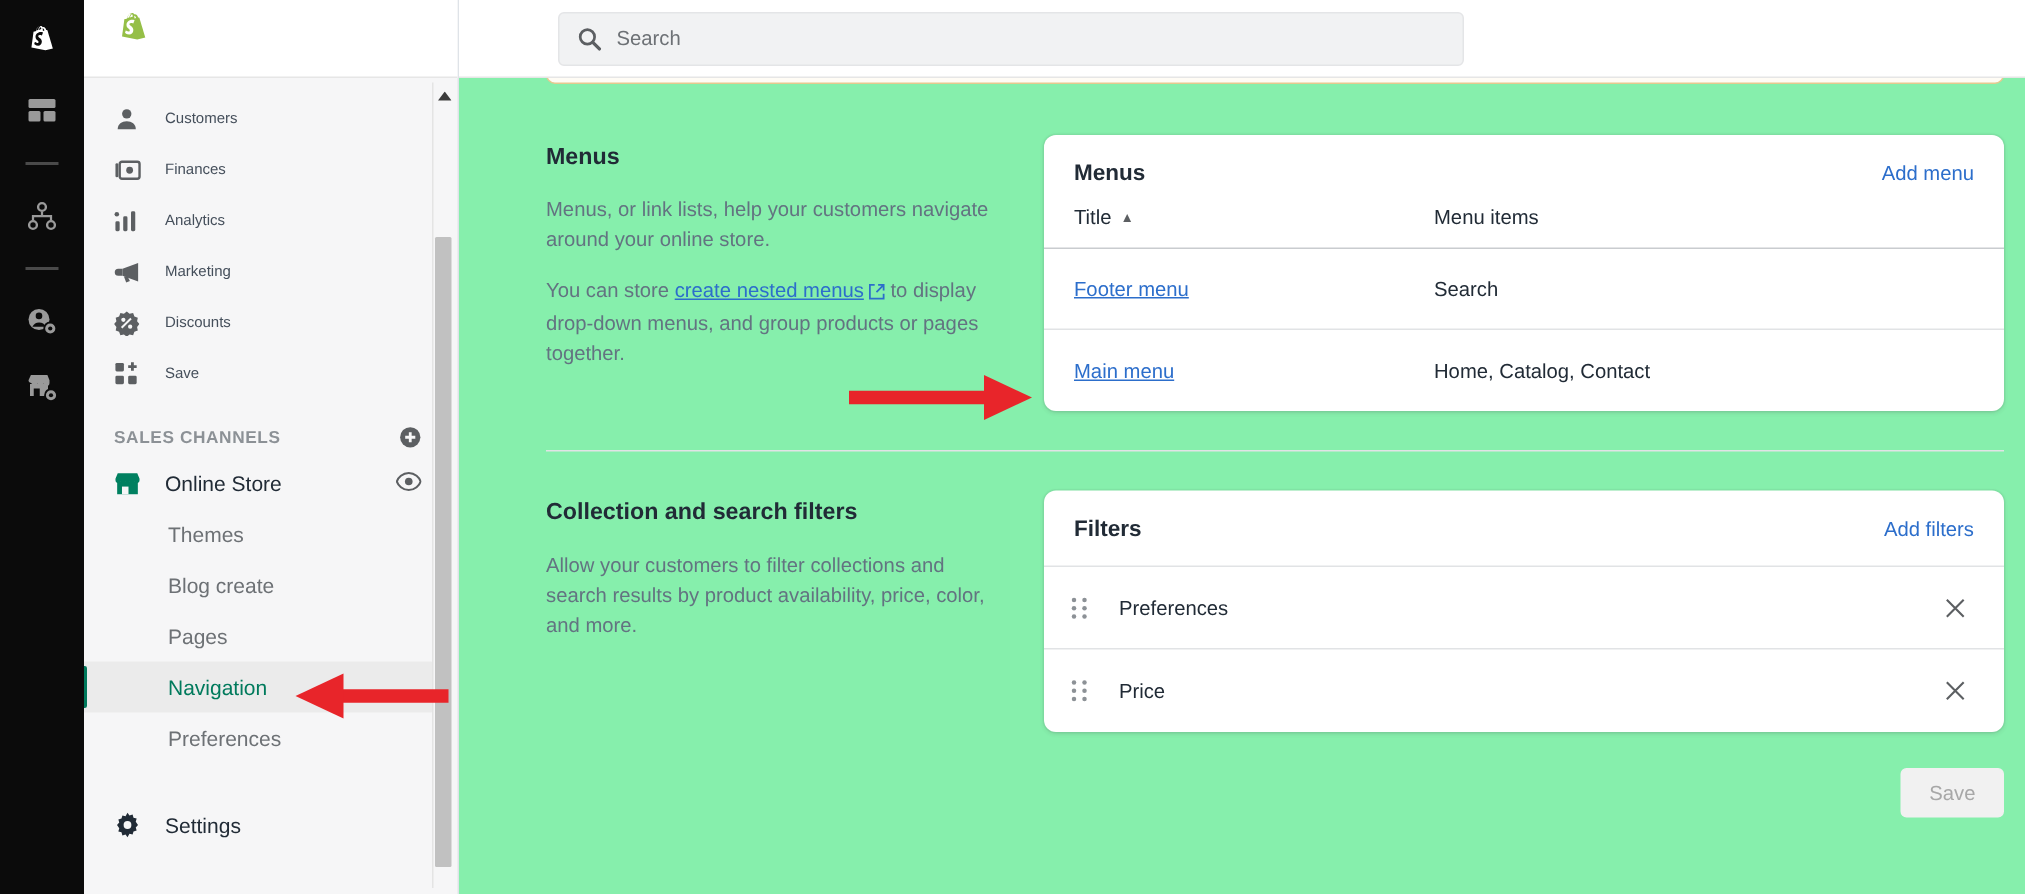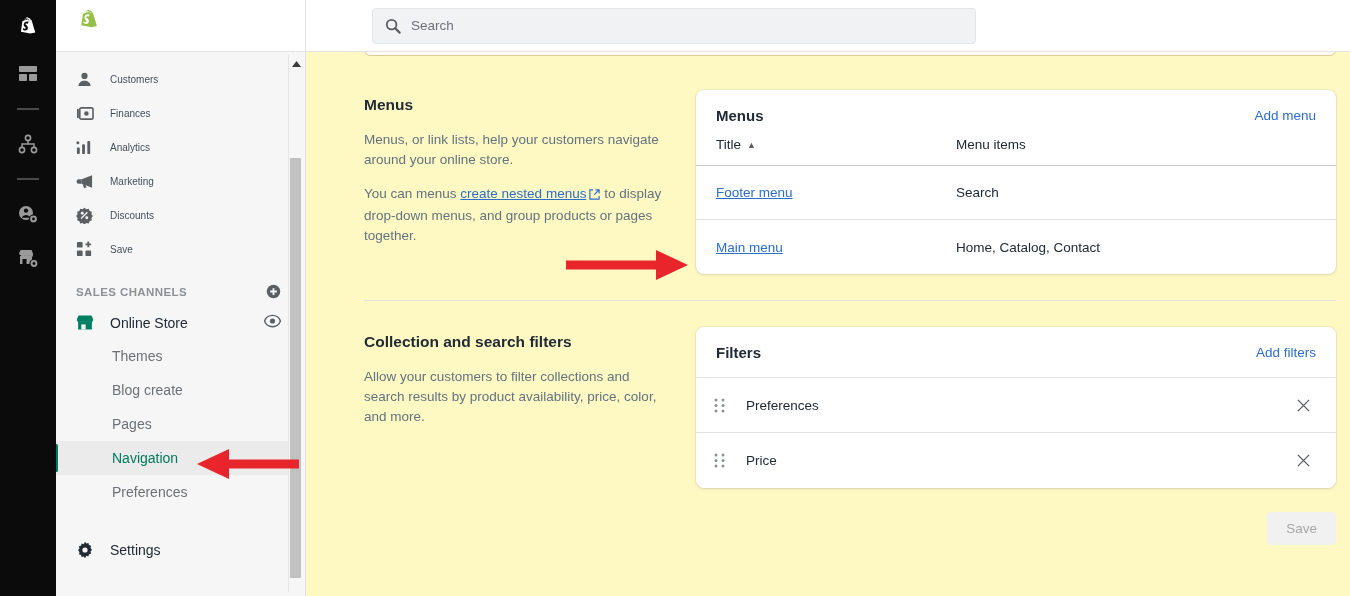--- a/index.html
+++ b/index.html
@@ -62,21 +62,21 @@
     font-size: 11.5px; font-weight: bold; letter-spacing: .4px;
     color: #8c9196; text-transform: uppercase;
   }
   .section-head .head-action { display: flex; align-items: center; }
 
   .channel-row {
     display: flex; align-items: center; justify-content: space-between;
     height: 34px; padding-left: 20px; padding-right: 24px;
     font-size: 14px; color: #212b36; font-weight: normal;
   }
-  .channel-left { display: flex; align-items: flex-end; }
+  .channel-left { display: flex; align-items: center; }
   .channel-left .nav-icon { width: 22px; margin-right: 12px; display:flex; align-items:center; }
 
   .sub-item {
     display: flex; align-items: center;
     height: 34px; padding-left: 56px;
     font-size: 14px; color: #6d7175;
     position: relative; cursor: pointer;
   }
   .sub-item.active {
     background: #ebebeb;
@@ -125,21 +125,21 @@
   .search-box input {
     border: 0; background: transparent; outline: none;
     font-family: "Liberation Sans", sans-serif;
     font-size: 13.5px; color: #6d7175; width: 100%;
   }
   .search-box input::placeholder { color: #6d7175; }
 
   
   .main {
     position: absolute; left: 306px; top: 52px; right: 0; bottom: 0;
-    background: #fef9c3; overflow: hidden;
+    background: #86efac; overflow: hidden;
   }
   .banner-sliver {
     position: absolute; left: 58px; top: -6px; right: 14px; height: 10px;
     background: #fffcf5;
     border: 1px solid #e5c98f;
     border-radius: 0 0 6px 6px;
   }
 
   .row {
     display: flex; align-items: flex-start;
@@ -433,21 +433,21 @@
 
   <div class="main">
 
     <div class="banner-sliver"></div>
 
     <div class="row" style="margin-top: 38px;">
       <div class="col-desc">
         <div class="sec-title">Menus</div>
         <div class="sec-body">
           <p>Menus, or link lists, help your customers navigate around your online store.</p>
-          <p><span>You can menus </span><a class="inline-link">create nested menus</a><span class="ext-icon"><svg width="11" height="11" viewBox="0 0 12 12">
+          <p><span>You can store </span><a class="inline-link">create nested menus</a><span class="ext-icon"><svg width="11" height="11" viewBox="0 0 12 12">
                   <path d="M4.5 1H1v10h10V7.5" fill="none" stroke="#2c6ecb" stroke-width="1.3"></path>
                   <path d="M7 1h4v4M11 1L5.8 6.2" fill="none" stroke="#2c6ecb" stroke-width="1.3"></path>
                 </svg></span><span> to display drop-down menus, and group products or pages together.</span></p>
         </div>
       </div>
 
       <div class="col-card">
         <div class="card">
           <div class="card-head">
             <span class="card-title">Menus</span>

